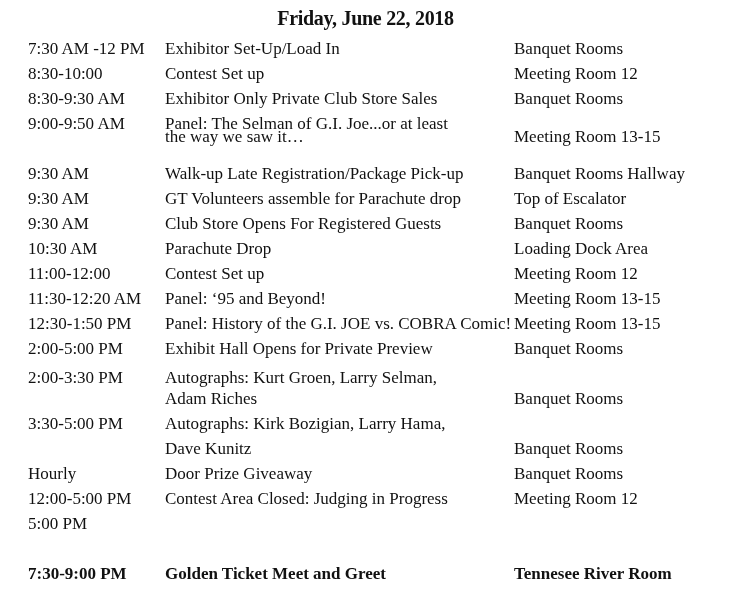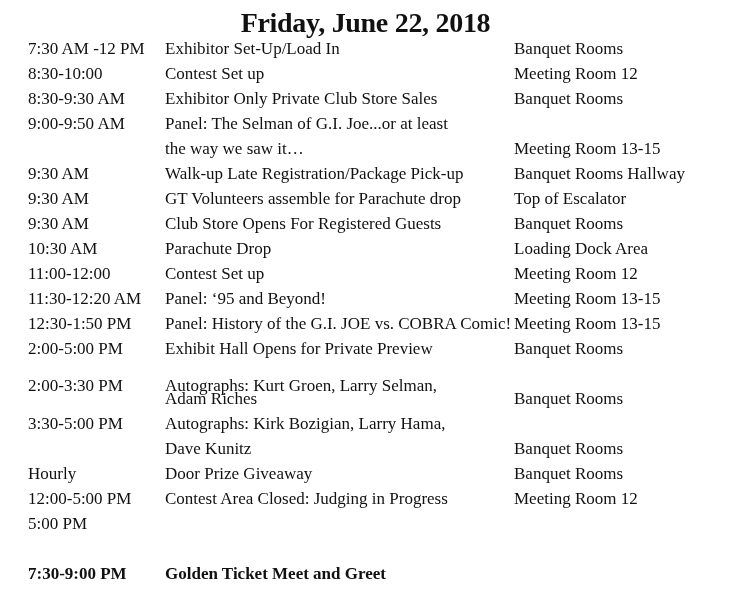--- a/index.html
+++ b/index.html
@@ -1,19 +1,19 @@
 <!DOCTYPE html>
 <html><head>
 <meta charset="utf-8">
 <style>
   html, body { margin: 0; padding: 0; background: #ffffff; }
   body { width: 731px; height: 615px; overflow: hidden; position: relative;
          font-family: "Liberation Serif", "DejaVu Serif", serif; color: #111; }
   .title { position: absolute; top: 7px; left: 0; width: 731px; text-align: center;
-           font-weight: bold; font-size: 28px; letter-spacing: -0.3px; }
+           font-weight: bold; font-size: 20px; letter-spacing: -0.3px; }
   .row { position: absolute; left: 0; width: 731px; height: 25px; font-size: 17px; line-height: 25px; white-space: nowrap; }
   .time { position: absolute; left: 28px; }
   .event { position: absolute; left: 165px; }
   .loc { position: absolute; left: 514px; }
 </style>
 </head>
 <body>
 
 <div class="title">Friday, June 22, 2018</div>
 
@@ -31,21 +31,21 @@
     <div class="row" style="top: 86px;">
       <span class="time">8:30-9:30 AM</span>
       <span class="event">Exhibitor Only Private Club Store Sales</span>
       <span class="loc">Banquet Rooms</span>
     </div>
     <div class="row" style="top: 111px;">
       <span class="time">9:00-9:50 AM</span>
       <span class="event">Panel: The Selman of G.I. Joe...or at least</span>
       <span class="loc"></span>
     </div>
-    <div class="row" style="top: 136px;">
+    <div class="row" style="top: 124px;">
       <span class="time"></span>
       <span class="event">the way we saw it…</span>
       <span class="loc">Meeting Room 13-15</span>
     </div>
     <div class="row" style="top: 161px;">
       <span class="time">9:30 AM</span>
       <span class="event">Walk-up Late Registration/Package Pick-up</span>
       <span class="loc">Banquet Rooms Hallway</span>
     </div>
     <div class="row" style="top: 186px;">
@@ -76,21 +76,21 @@
     <div class="row" style="top: 311px;">
       <span class="time">12:30-1:50 PM</span>
       <span class="event">Panel: History of the G.I. JOE vs. COBRA Comic!</span>
       <span class="loc">Meeting Room 13-15</span>
     </div>
     <div class="row" style="top: 336px;">
       <span class="time">2:00-5:00 PM</span>
       <span class="event">Exhibit Hall Opens for Private Preview</span>
       <span class="loc">Banquet Rooms</span>
     </div>
-    <div class="row" style="top: 373px;">
+    <div class="row" style="top: 365px;">
       <span class="time">2:00-3:30 PM</span>
       <span class="event">Autographs: Kurt Groen, Larry Selman,</span>
       <span class="loc"></span>
     </div>
     <div class="row" style="top: 386px;">
       <span class="time"></span>
       <span class="event">Adam Riches</span>
       <span class="loc">Banquet Rooms</span>
     </div>
     <div class="row" style="top: 411px;">
@@ -113,14 +113,15 @@
       <span class="event">Contest Area Closed: Judging in Progress</span>
       <span class="loc">Meeting Room 12</span>
     </div>
     <div class="row" style="top: 511px;">
       <span class="time">5:00 PM</span>
       <span class="loc"></span>
     </div>
     <div class="row" style="top: 561px; font-weight: bold;">
       <span class="time">7:30-9:00 PM</span>
       <span class="event">Golden Ticket Meet and Greet</span>
+      <span class="loc">Tennesee River Room</span>
     </div>
   </div>
 
 </body></html>

